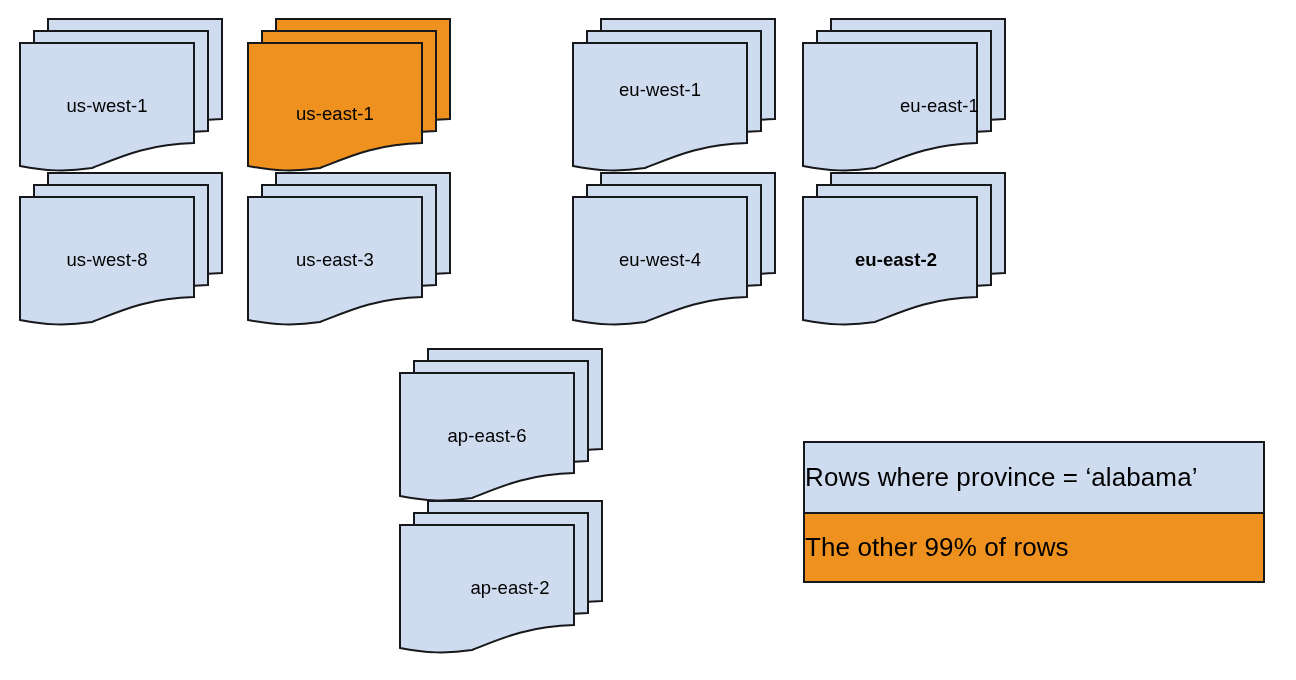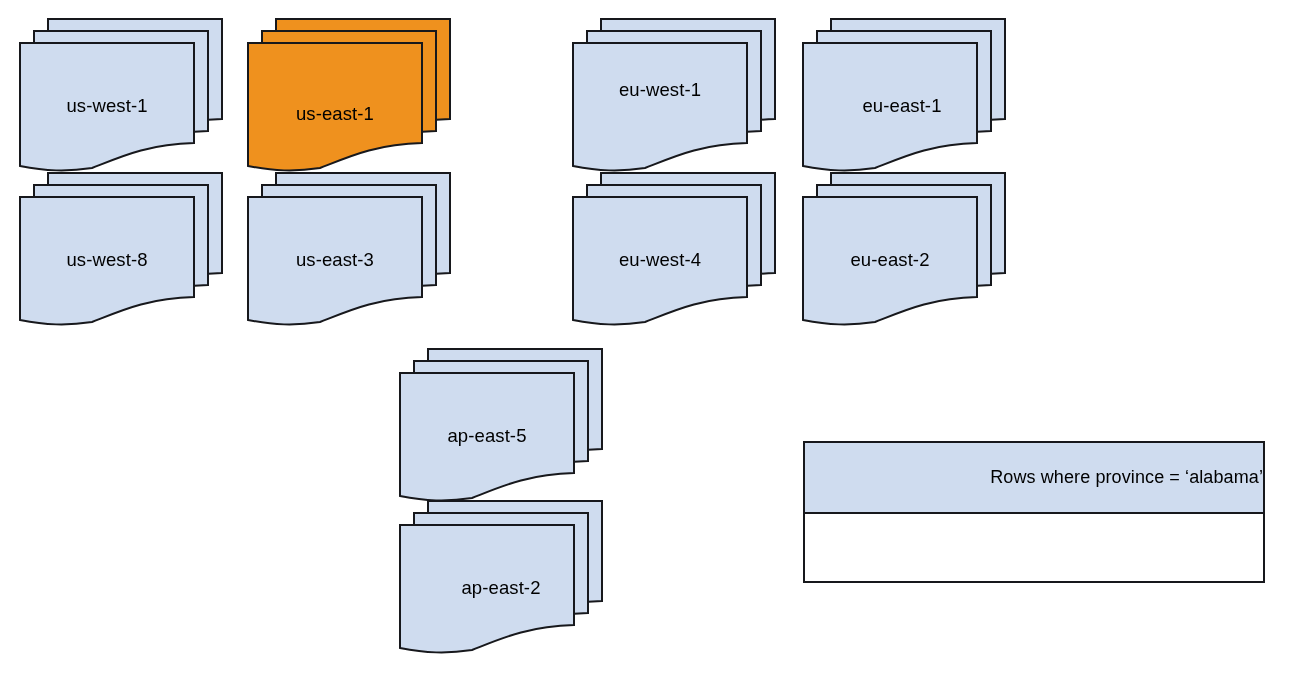--- a/index.html
+++ b/index.html
@@ -44,23 +44,23 @@
     position: absolute;
     box-sizing: border-box;
     border: 2px solid #17181c;
     background: #ffffff;
   }
   .legend-row {
     box-sizing: border-box;
     width: 100%;
     display: flex;
     align-items: center;
-    justify-content: flex-end;
+    justify-content: flex-start;
     font-family: "Liberation Sans", sans-serif;
-    font-size: 18px;
+    font-size: 26px;
     color: #000000;
     letter-spacing: 0.1px;
     white-space: nowrap;
   }
   .legend-row.top {
     height: 71px;
     border-bottom: 2px solid #17181c;
   }
   .legend-row.bottom {
     height: 67px;
@@ -94,21 +94,21 @@
           <path d="M 2 26 L 176 26 L 176 126 C 130 127 102 140 74 151 C 48 155 28 154 2 149 Z" fill="#cfdcef" stroke="#17181c" stroke-width="2" stroke-linejoin="miter"></path>
         </svg>
         <div class="stack-label" style="left: 2px; top: 64px;">eu-west-1</div>
       </div>
       <div class="stack" style="left: 801px; top: 17px;">
         <svg width="206" height="154" viewBox="0 0 206 154">
           <path d="M 30 2 L 204 2 L 204 102 C 158 103 130 116 102 127 C 76 131 56 130 30 125 Z" fill="#cfdcef" stroke="#17181c" stroke-width="2" stroke-linejoin="miter"></path>
           <path d="M 16 14 L 190 14 L 190 114 C 144 115 116 128 88 139 C 62 143 42 142 16 137 Z" fill="#cfdcef" stroke="#17181c" stroke-width="2" stroke-linejoin="miter"></path>
           <path d="M 2 26 L 176 26 L 176 126 C 130 127 102 140 74 151 C 48 155 28 154 2 149 Z" fill="#cfdcef" stroke="#17181c" stroke-width="2" stroke-linejoin="miter"></path>
         </svg>
-        <div class="stack-label" style="left: 14px; top: 80px;">eu-east-1</div>
+        <div class="stack-label" style="left: 4px; top: 80px; text-align: right;">eu-east-1</div>
       </div>
       <div class="stack" style="left: 18px; top: 171px;">
         <svg width="206" height="154" viewBox="0 0 206 154">
           <path d="M 30 2 L 204 2 L 204 102 C 158 103 130 116 102 127 C 76 131 56 130 30 125 Z" fill="#cfdcef" stroke="#17181c" stroke-width="2" stroke-linejoin="miter"></path>
           <path d="M 16 14 L 190 14 L 190 114 C 144 115 116 128 88 139 C 62 143 42 142 16 137 Z" fill="#cfdcef" stroke="#17181c" stroke-width="2" stroke-linejoin="miter"></path>
           <path d="M 2 26 L 176 26 L 176 126 C 130 127 102 140 74 151 C 48 155 28 154 2 149 Z" fill="#cfdcef" stroke="#17181c" stroke-width="2" stroke-linejoin="miter"></path>
         </svg>
         <div class="stack-label" style="left: 2px; top: 80px;">us-west-8</div>
       </div>
       <div class="stack" style="left: 246px; top: 171px;">
@@ -126,39 +126,42 @@
           <path d="M 2 26 L 176 26 L 176 126 C 130 127 102 140 74 151 C 48 155 28 154 2 149 Z" fill="#cfdcef" stroke="#17181c" stroke-width="2" stroke-linejoin="miter"></path>
         </svg>
         <div class="stack-label" style="left: 2px; top: 80px;">eu-west-4</div>
       </div>
       <div class="stack" style="left: 801px; top: 171px;">
         <svg width="206" height="154" viewBox="0 0 206 154">
           <path d="M 30 2 L 204 2 L 204 102 C 158 103 130 116 102 127 C 76 131 56 130 30 125 Z" fill="#cfdcef" stroke="#17181c" stroke-width="2" stroke-linejoin="miter"></path>
           <path d="M 16 14 L 190 14 L 190 114 C 144 115 116 128 88 139 C 62 143 42 142 16 137 Z" fill="#cfdcef" stroke="#17181c" stroke-width="2" stroke-linejoin="miter"></path>
           <path d="M 2 26 L 176 26 L 176 126 C 130 127 102 140 74 151 C 48 155 28 154 2 149 Z" fill="#cfdcef" stroke="#17181c" stroke-width="2" stroke-linejoin="miter"></path>
         </svg>
-        <div class="stack-label" style="left: 2px; top: 80px;">eu-east-2</div>
+        <div class="stack-label" style="left: 8px; top: 80px; font-weight: bold;">eu-east-2</div>
       </div>
       <div class="stack" style="left: 398px; top: 347px;">
         <svg width="206" height="154" viewBox="0 0 206 154">
           <path d="M 30 2 L 204 2 L 204 102 C 158 103 130 116 102 127 C 76 131 56 130 30 125 Z" fill="#cfdcef" stroke="#17181c" stroke-width="2" stroke-linejoin="miter"></path>
           <path d="M 16 14 L 190 14 L 190 114 C 144 115 116 128 88 139 C 62 143 42 142 16 137 Z" fill="#cfdcef" stroke="#17181c" stroke-width="2" stroke-linejoin="miter"></path>
           <path d="M 2 26 L 176 26 L 176 126 C 130 127 102 140 74 151 C 48 155 28 154 2 149 Z" fill="#cfdcef" stroke="#17181c" stroke-width="2" stroke-linejoin="miter"></path>
         </svg>
-        <div class="stack-label" style="left: 2px; top: 80px;">ap-east-5</div>
+        <div class="stack-label" style="left: 2px; top: 80px;">ap-east-6</div>
       </div>
       <div class="stack" style="left: 398px; top: 499px;">
         <svg width="206" height="154" viewBox="0 0 206 154">
           <path d="M 30 2 L 204 2 L 204 102 C 158 103 130 116 102 127 C 76 131 56 130 30 125 Z" fill="#cfdcef" stroke="#17181c" stroke-width="2" stroke-linejoin="miter"></path>
           <path d="M 16 14 L 190 14 L 190 114 C 144 115 116 128 88 139 C 62 143 42 142 16 137 Z" fill="#cfdcef" stroke="#17181c" stroke-width="2" stroke-linejoin="miter"></path>
           <path d="M 2 26 L 176 26 L 176 126 C 130 127 102 140 74 151 C 48 155 28 154 2 149 Z" fill="#cfdcef" stroke="#17181c" stroke-width="2" stroke-linejoin="miter"></path>
         </svg>
-        <div class="stack-label" style="left: 16px; top: 80px;">ap-east-2</div>
+        <div class="stack-label" style="left: 4px; top: 80px; padding-left: 21px;">ap-east-2</div>
       </div>
     </div>
   <div id="legend-layer">
       <div class="legend" style="left: 803px; top: 441px; width: 462px; height: 142px;">
         <div class="legend-row top" style="background: rgb(207, 220, 239);">
           <span>Rows where province = ‘alabama’</span>
         </div>
+        <div class="legend-row bottom" style="background: rgb(239, 145, 30);">
+          <span>The other 99% of rows</span>
+        </div>
       </div>
     </div>
 </div>
 
 </body></html>

